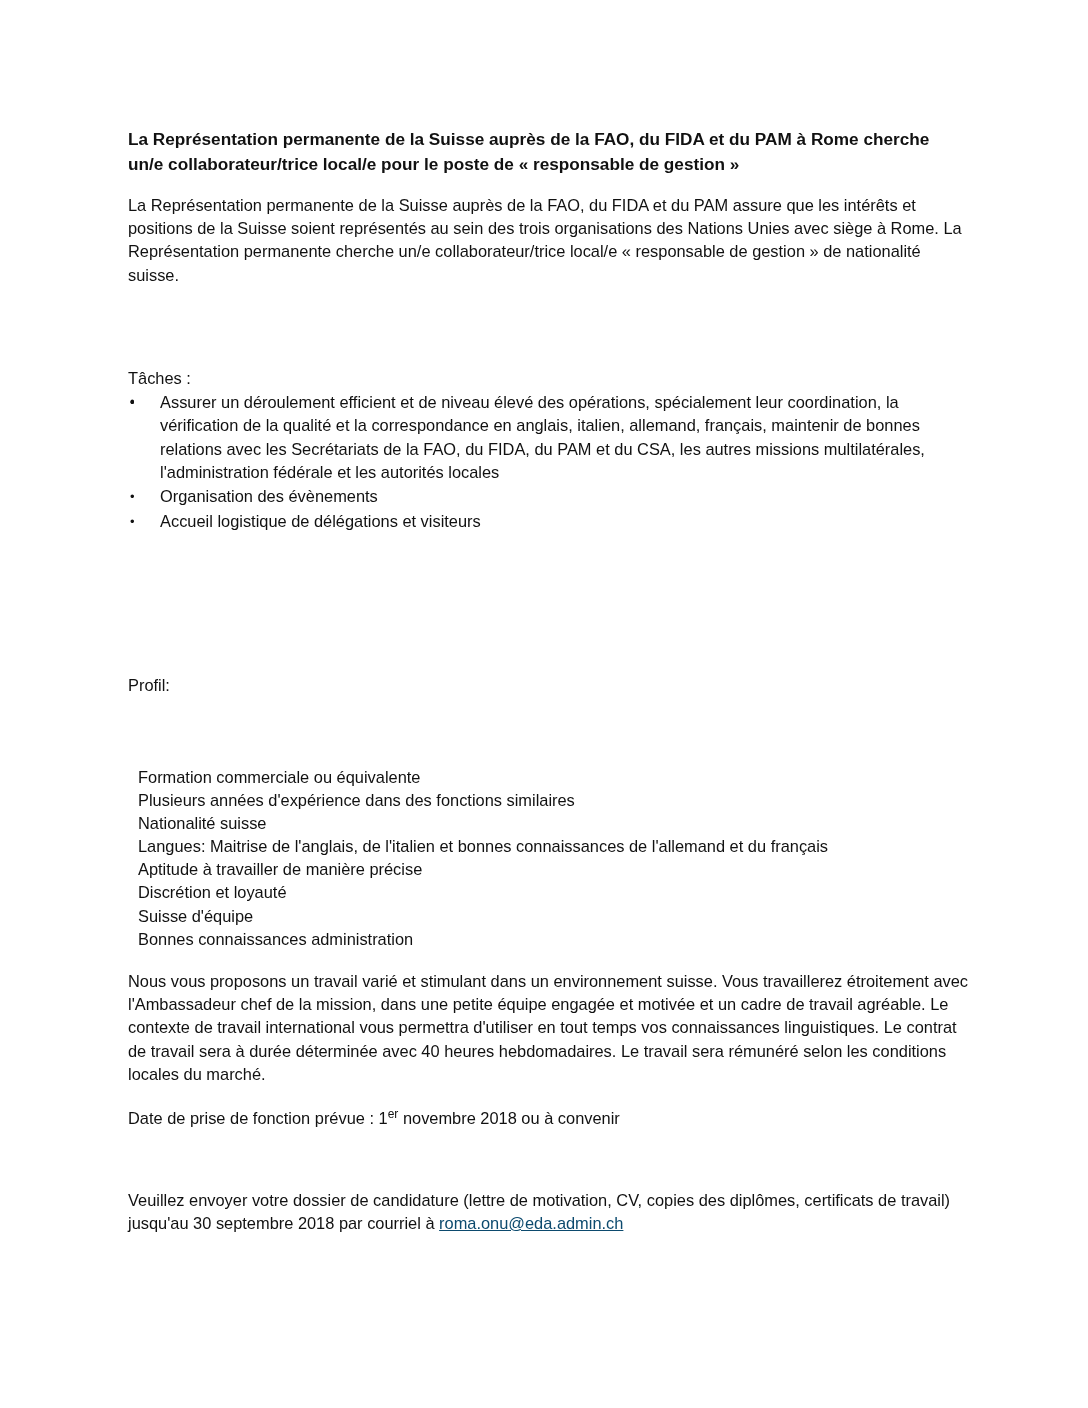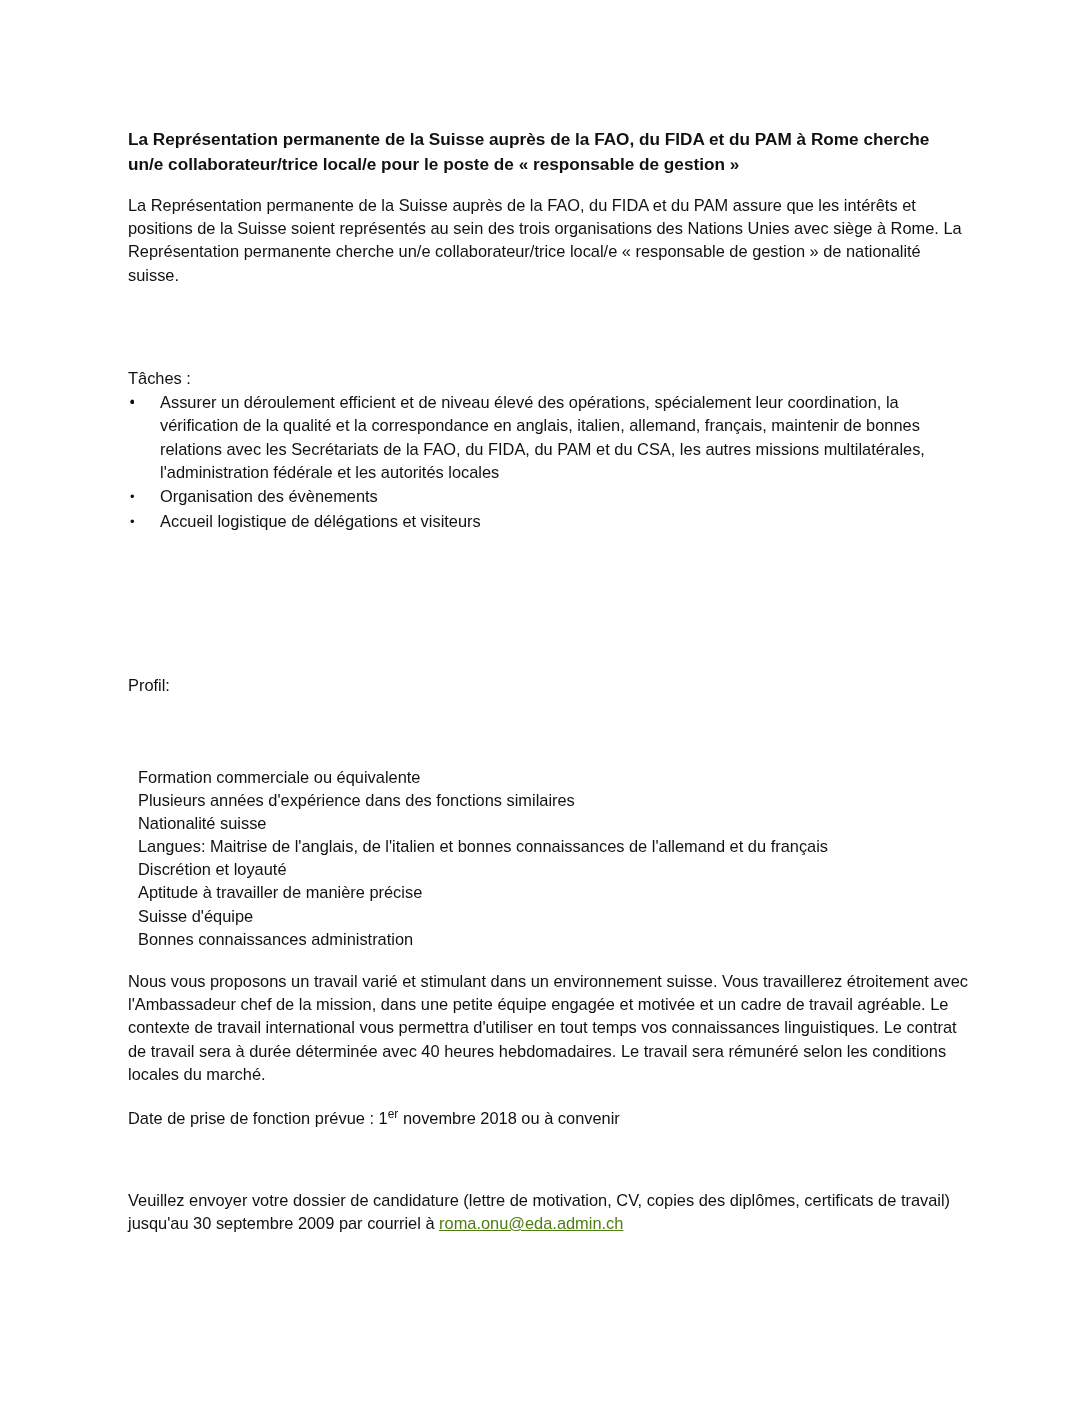--- a/index.html
+++ b/index.html
@@ -20,21 +20,21 @@
   .tasks { position: absolute; top: 390px; left: 0; width: 840px; margin: 0; padding: 0; list-style: none; }
   .tasks li { position: relative; padding-left: 32px; line-height: 23.2px; margin-bottom: 1.2px; }
   .bullet { position: absolute; left: 2px; top: 0; font-size: 13px; line-height: 23.2px; }
   .profile-heading { top: 674px; }
   .profile { position: absolute; top: 756px; left: 0; margin: 10px; padding: 0; list-style: none; }
   .profile li { line-height: 23.1px; }
   .offer { top: 970px; }
   .start { top: 1107px; }
   .start sup { font-size: 12px; vertical-align: 6px; line-height: 0; }
   .apply { top: 1189px; }
-  .email { color: #4d7c0f; text-decoration: underline; }
+  .email { color: #0c4a6e; text-decoration: underline; }
 </style>
 </head>
 <body>
 
 <div class="page">
 
   <div class="title">La Représentation permanente de la Suisse auprès de la FAO, du FIDA et du PAM à Rome cherche un/e collaborateur/trice local/e pour le poste de « responsable de gestion »</div>
 
   <div class="para intro">La Représentation permanente de la Suisse auprès de la FAO, du FIDA et du PAM assure que les intérêts et positions de la Suisse soient représentés au sein des trois organisations des Nations Unies avec siège à Rome. La Représentation permanente cherche un/e collaborateur/trice local/e « responsable de gestion » de nationalité suisse.</div>
 
@@ -48,25 +48,25 @@
     <li><span class="bullet">•</span><span>Accueil logistique de délégations et visiteurs</span></li>
   </ul>
 
   <div class="heading profile-heading">Profil:</div>
 
   <ul class="profile">
     <li>Formation commerciale ou équivalente</li>
     <li>Plusieurs années d'expérience dans des fonctions similaires</li>
     <li>Nationalité suisse</li>
     <li>Langues: Maitrise de l'anglais, de l'italien et bonnes connaissances de l'allemand et du français</li>
+    <li>Aptitude à travailler de manière précise</li>
     <li>Discrétion et loyauté</li>
-    <li>Aptitude à travailler de manière précise</li>
     <li>Suisse d'équipe</li>
     <li>Bonnes connaissances administration</li>
   </ul>
 
   <div class="para offer">Nous vous proposons un travail varié et stimulant dans un environnement suisse. Vous travaillerez étroitement avec l'Ambassadeur chef de la mission, dans une petite équipe engagée et motivée et un cadre de travail agréable. Le contexte de travail international vous permettra d'utiliser en tout temps vos connaissances linguistiques. Le contrat de travail sera à durée déterminée avec 40 heures hebdomadaires. Le travail sera rémunéré selon les conditions locales du marché.</div>
 
   <div class="para start"><span>Date de prise de fonction prévue : 1</span><sup>er</sup><span> novembre 2018 ou à convenir</span></div>
 
-  <div class="para apply"><span>Veuillez envoyer votre dossier de candidature (lettre de motivation, CV, copies des diplômes, certificats de travail) jusqu'au 30 septembre 2009 par courriel à </span><a class="email" href="mailto:roma.onu@eda.admin.ch">roma.onu@eda.admin.ch</a></div>
+  <div class="para apply"><span>Veuillez envoyer votre dossier de candidature (lettre de motivation, CV, copies des diplômes, certificats de travail) jusqu'au 30 septembre 2018 par courriel à </span><a class="email" href="mailto:roma.onu@eda.admin.ch">roma.onu@eda.admin.ch</a></div>
 
 </div>
 
 </body></html>

